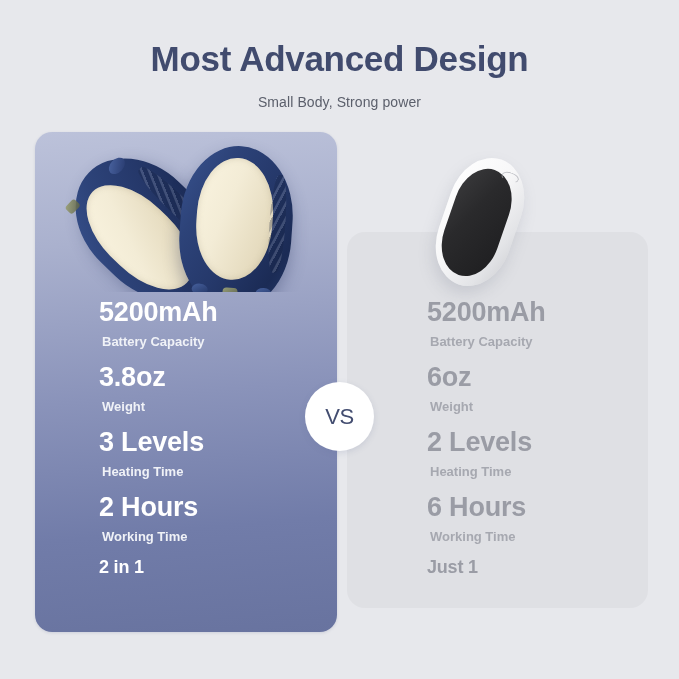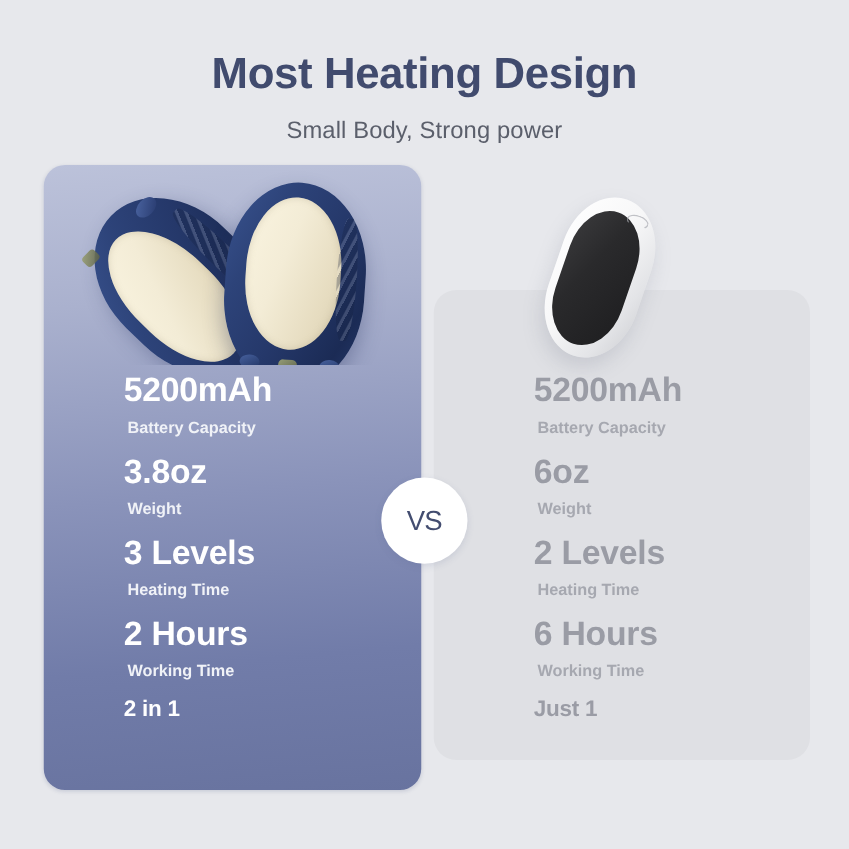--- a/index.html
+++ b/index.html
@@ -28,21 +28,21 @@
     padding-top: 40px;
     font-size: 35px;
     font-weight: bold;
     letter-spacing: -0.3px;
     color: #414b6e;
     line-height: 1.1;
   }
   .page-subtitle {
     margin: 0;
     padding-top: 15px;
-    font-size: 19px;
+    font-size: 14px;
     font-weight: normal;
     color: #5b5f6b;
     letter-spacing: 0.1px;
   }
 
   
   .panel-right {
     position: absolute;
     left: 347px;
     top: 232px;
@@ -275,21 +275,21 @@
     font-weight: normal;
     color: #434d70;
     letter-spacing: -0.5px;
     line-height: 1;
   }
 </style>
 </head>
 <body>
 
 <div class="header">
-  <h1 class="page-title">Most Heating Design</h1>
+  <h1 class="page-title">Most Advanced Design</h1>
   <p class="page-subtitle">Small Body, Strong power</p>
 </div>
 
 <div class="panel-right"></div>
 
 <div class="panel-left">
   <div class="left-product-stage">
     <div class="warmer warmer-a">
       <div class="face"></div>
       <div class="ribs"></div>

